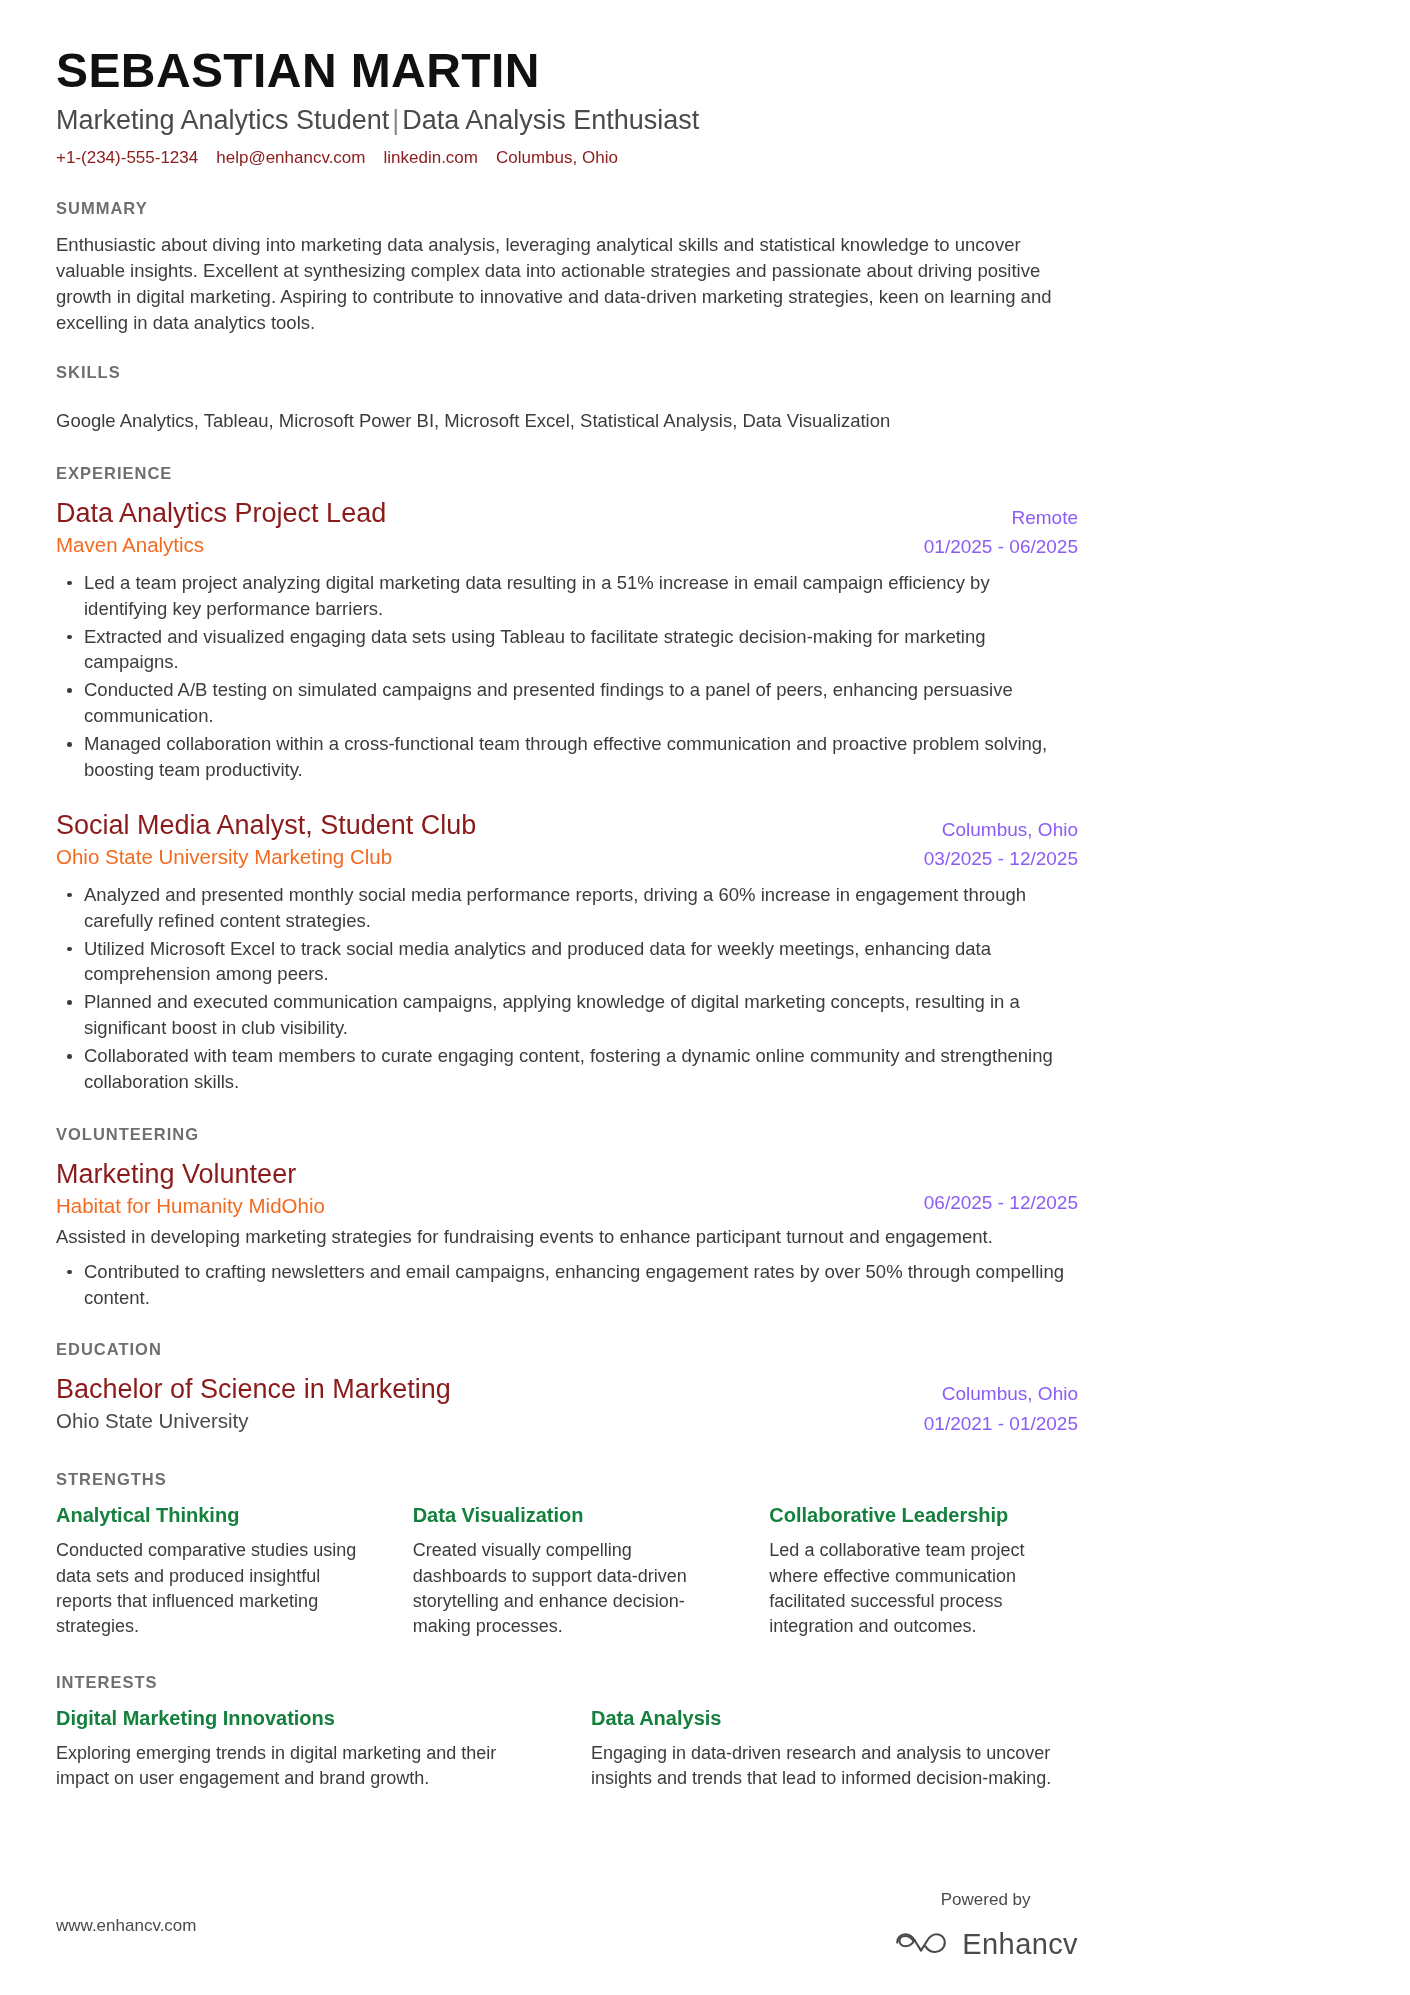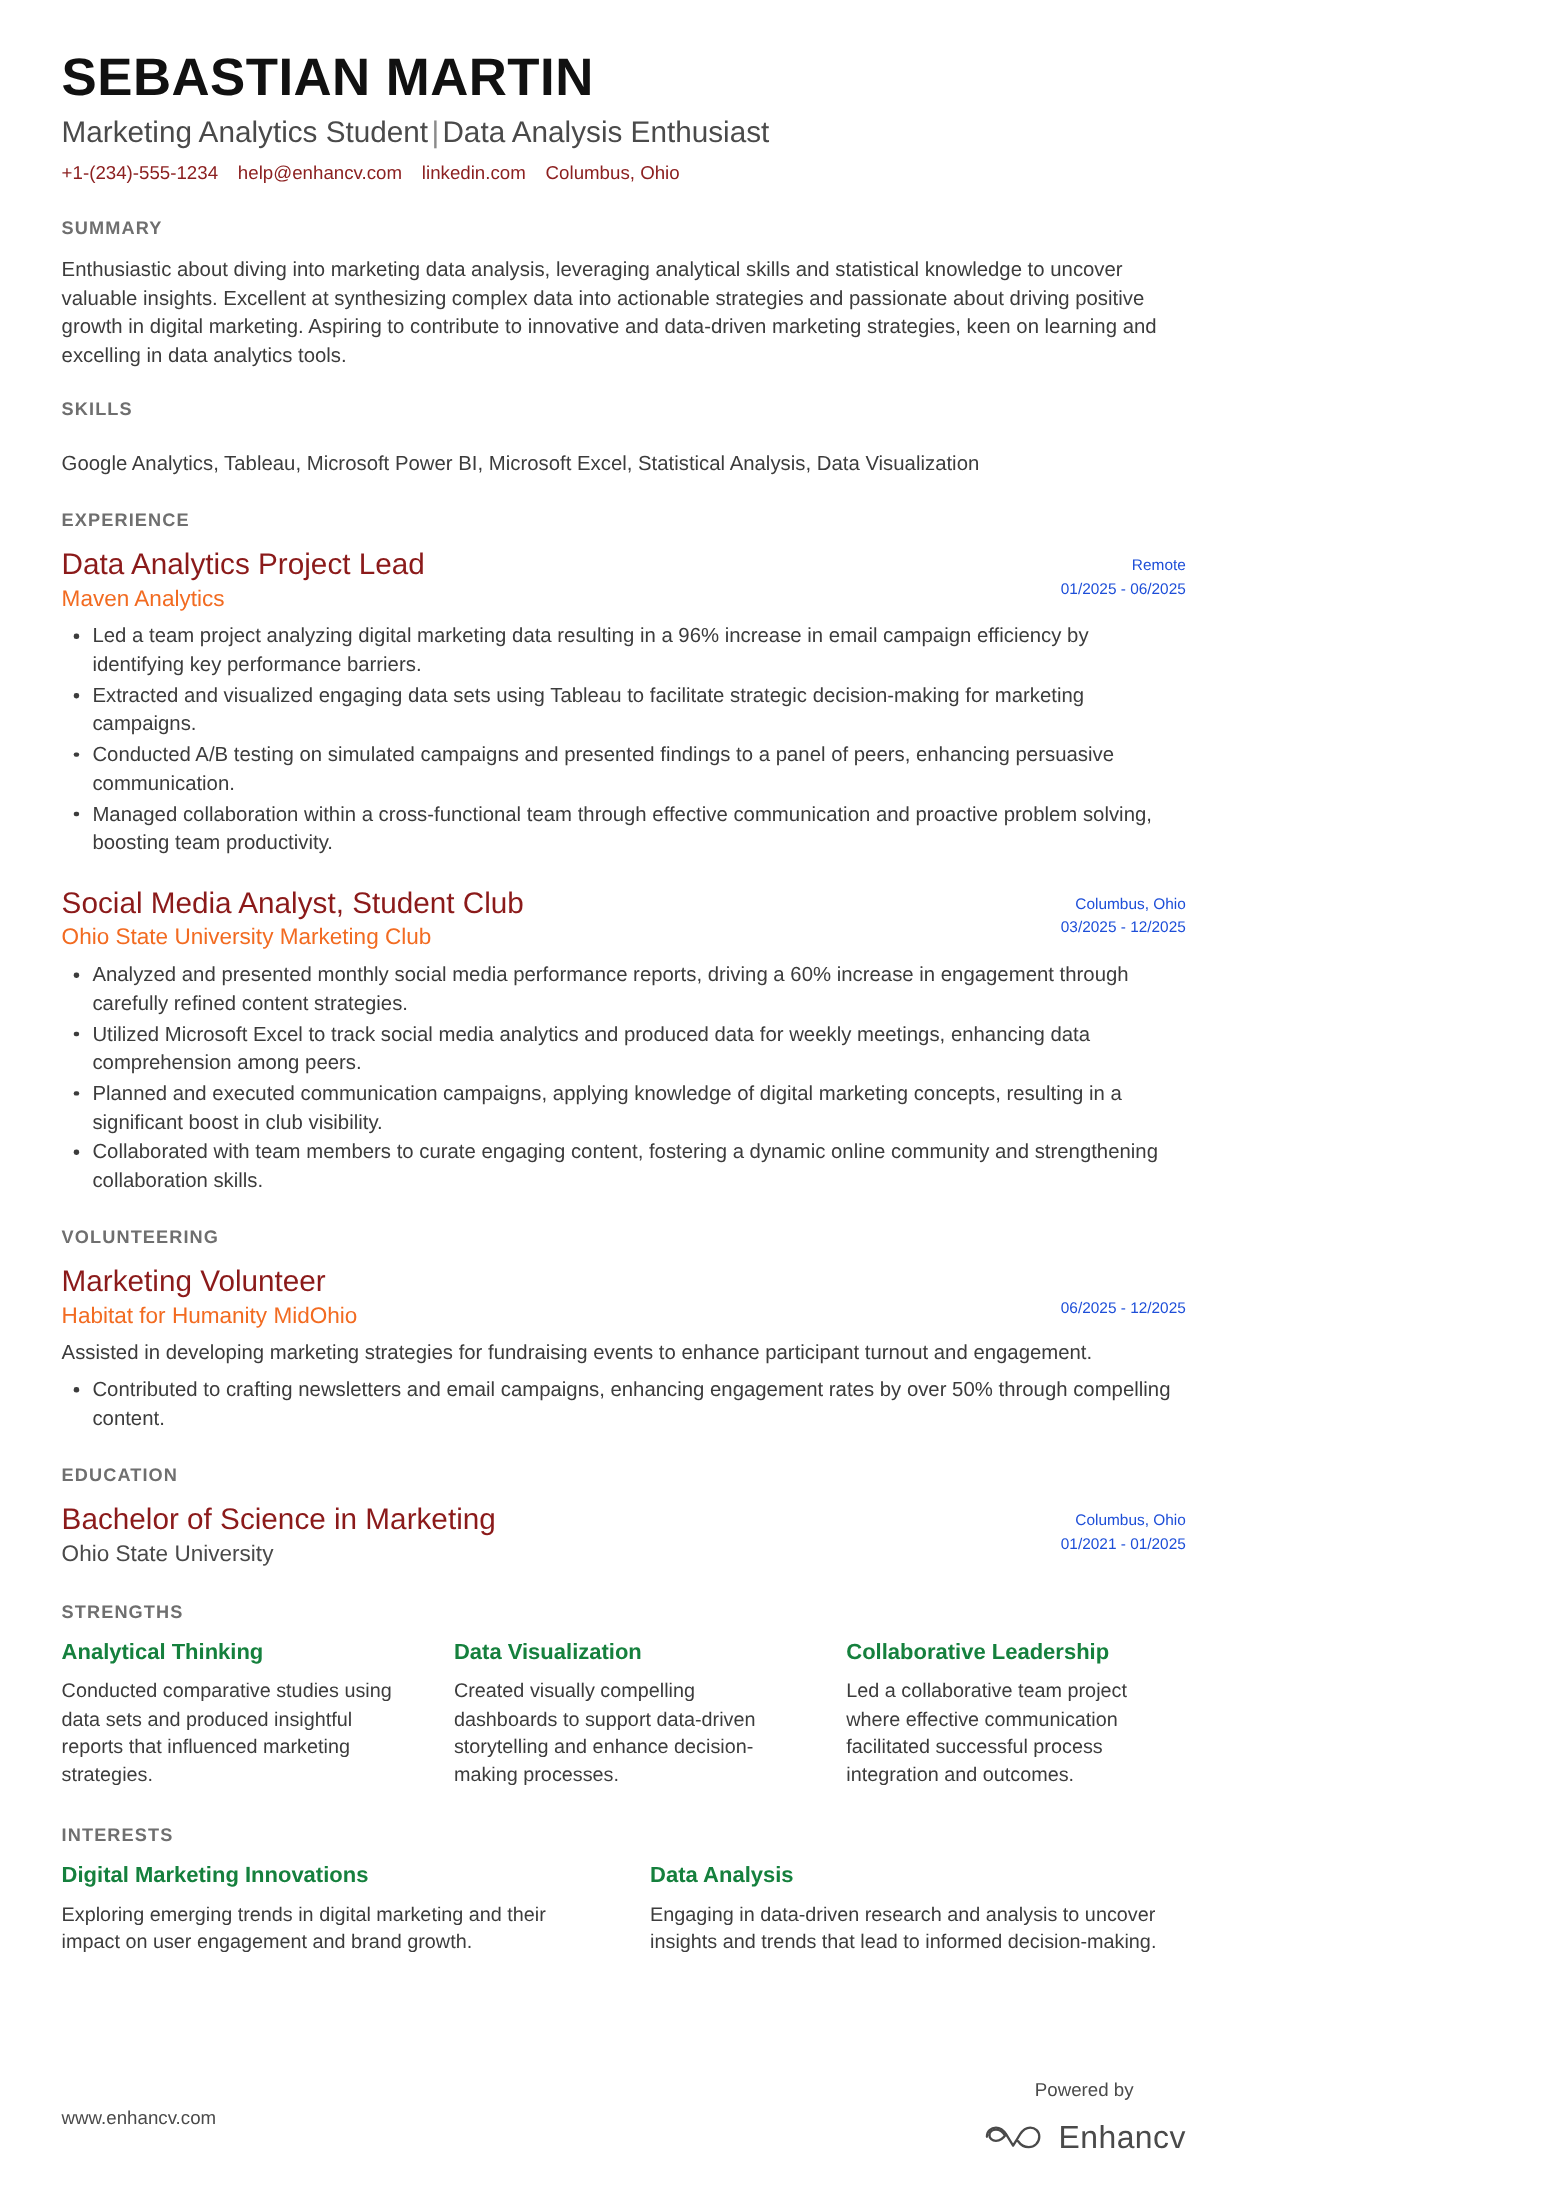--- a/index.html
+++ b/index.html
@@ -97,22 +97,22 @@
   }
   .entry-org {
     font-size: 20.5px;
     font-weight: 400;
     color: #f26b21;
     line-height: 1.25;
     margin: 0;
   }
   .entry-org.plain { color: #4a4a4a; }
   .entry-meta {
-    font-size: 14px;
-    color: #1d4ed8;
+    font-size: 19px;
+    color: #8b5cf6;
     line-height: 1.55;
     white-space: nowrap;
   }
 
   ul.bullets {
     margin: 8px 0 0 0;
     padding-left: 26px;
     list-style: none;
   }
   ul.bullets li {
@@ -234,21 +234,21 @@
         <div class="entry-left">
           <h3 class="entry-title">Data Analytics Project Lead</h3>
           <div class="entry-org">Maven Analytics</div>
         </div>
         <div class="entry-right">
           <div class="entry-meta">Remote</div>
           <div class="entry-meta">01/2025 - 06/2025</div>
         </div>
       </div>
       <ul class="bullets">
-        <li>Led a team project analyzing digital marketing data resulting in a 96% increase in email campaign efficiency by identifying key performance barriers.</li>
+        <li>Led a team project analyzing digital marketing data resulting in a 51% increase in email campaign efficiency by identifying key performance barriers.</li>
         <li>Extracted and visualized engaging data sets using Tableau to facilitate strategic decision-making for marketing campaigns.</li>
         <li>Conducted A/B testing on simulated campaigns and presented findings to a panel of peers, enhancing persuasive communication.</li>
         <li>Managed collaboration within a cross-functional team through effective communication and proactive problem solving, boosting team productivity.</li>
       </ul>
     </article>
 
     <article class="entry" style="margin-top:26px;">
       <div class="entry-head">
         <div class="entry-left">
           <h3 class="entry-title">Social Media Analyst, Student Club</h3>

